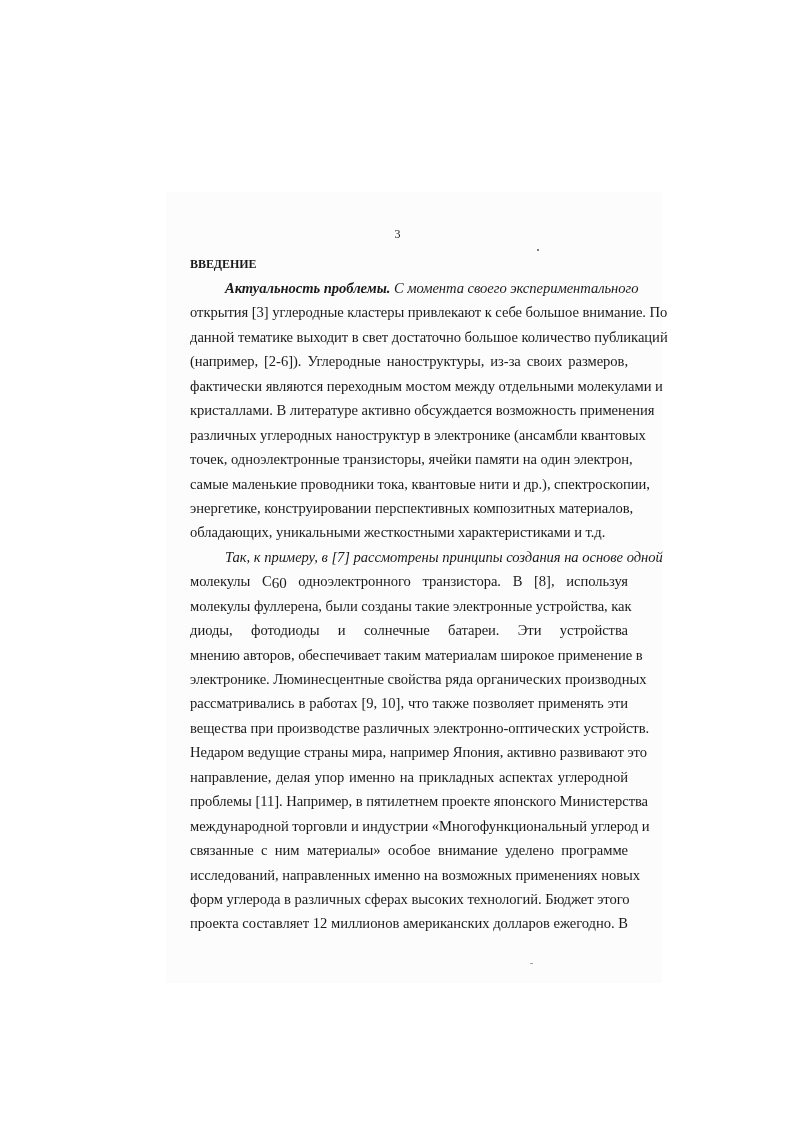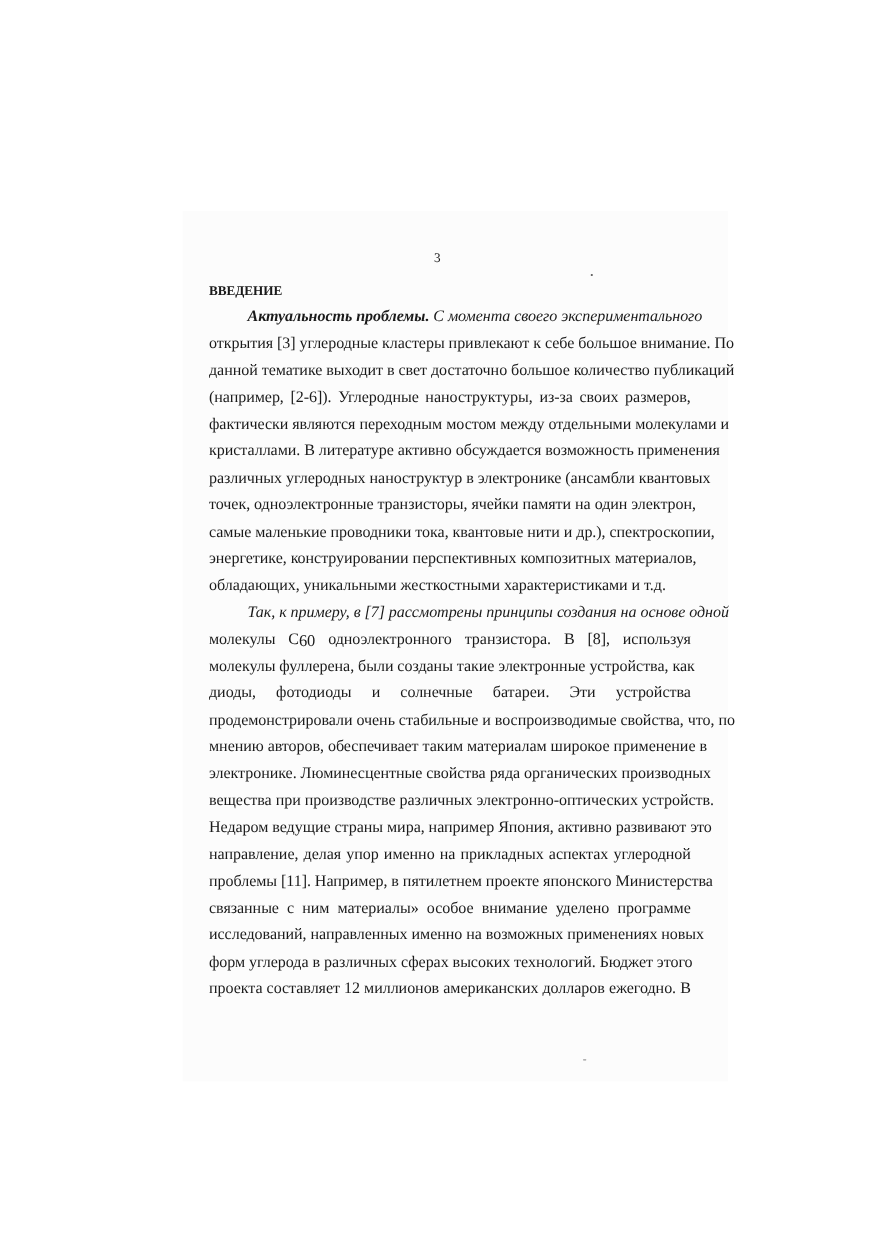--- a/index.html
+++ b/index.html
@@ -101,25 +101,26 @@
     <span class="line">самые маленькие проводники тока, квантовые нити и др.), спектроскопии,</span>
     <span class="line">энергетике, конструировании перспективных композитных материалов,</span>
     <span class="line last">обладающих, уникальными жесткостными характеристиками и т.д.</span>
   </div>
 
   <div>
     <span class="line indent">Так, к примеру, в [7] рассмотрены принципы создания на основе одной</span>
     <span class="line"><span>молекулы C</span><sub>60</sub><span> одноэлектронного транзистора. В [8], используя</span></span>
     <span class="line">молекулы фуллерена, были созданы такие электронные устройства, как</span>
     <span class="line">диоды, фотодиоды и солнечные батареи. Эти устройства</span>
-    <span class="line">продемонстрировали очень стабильные и воспроизводимые свойства, что, по</span>
     <span class="line">мнению авторов, обеспечивает таким материалам широкое применение в</span>
     <span class="line">электронике. Люминесцентные свойства ряда органических производных</span>
+    <span class="line">рассматривались в работах [9, 10], что также позволяет применять эти</span>
     <span class="line">вещества при производстве различных электронно-оптических устройств.</span>
     <span class="line">Недаром ведущие страны мира, например Япония, активно развивают это</span>
     <span class="line">направление, делая упор именно на прикладных аспектах углеродной</span>
     <span class="line">проблемы [11]. Например, в пятилетнем проекте японского Министерства</span>
+    <span class="line">международной торговли и индустрии «Многофункциональный углерод и</span>
     <span class="line">связанные с ним материалы» особое внимание уделено программе</span>
     <span class="line">исследований, направленных именно на возможных применениях новых</span>
     <span class="line">форм углерода в различных сферах высоких технологий. Бюджет этого</span>
     <span class="line">проекта составляет 12 миллионов американских долларов ежегодно. В</span>
   </div>
 </div>
 
 </body></html>

